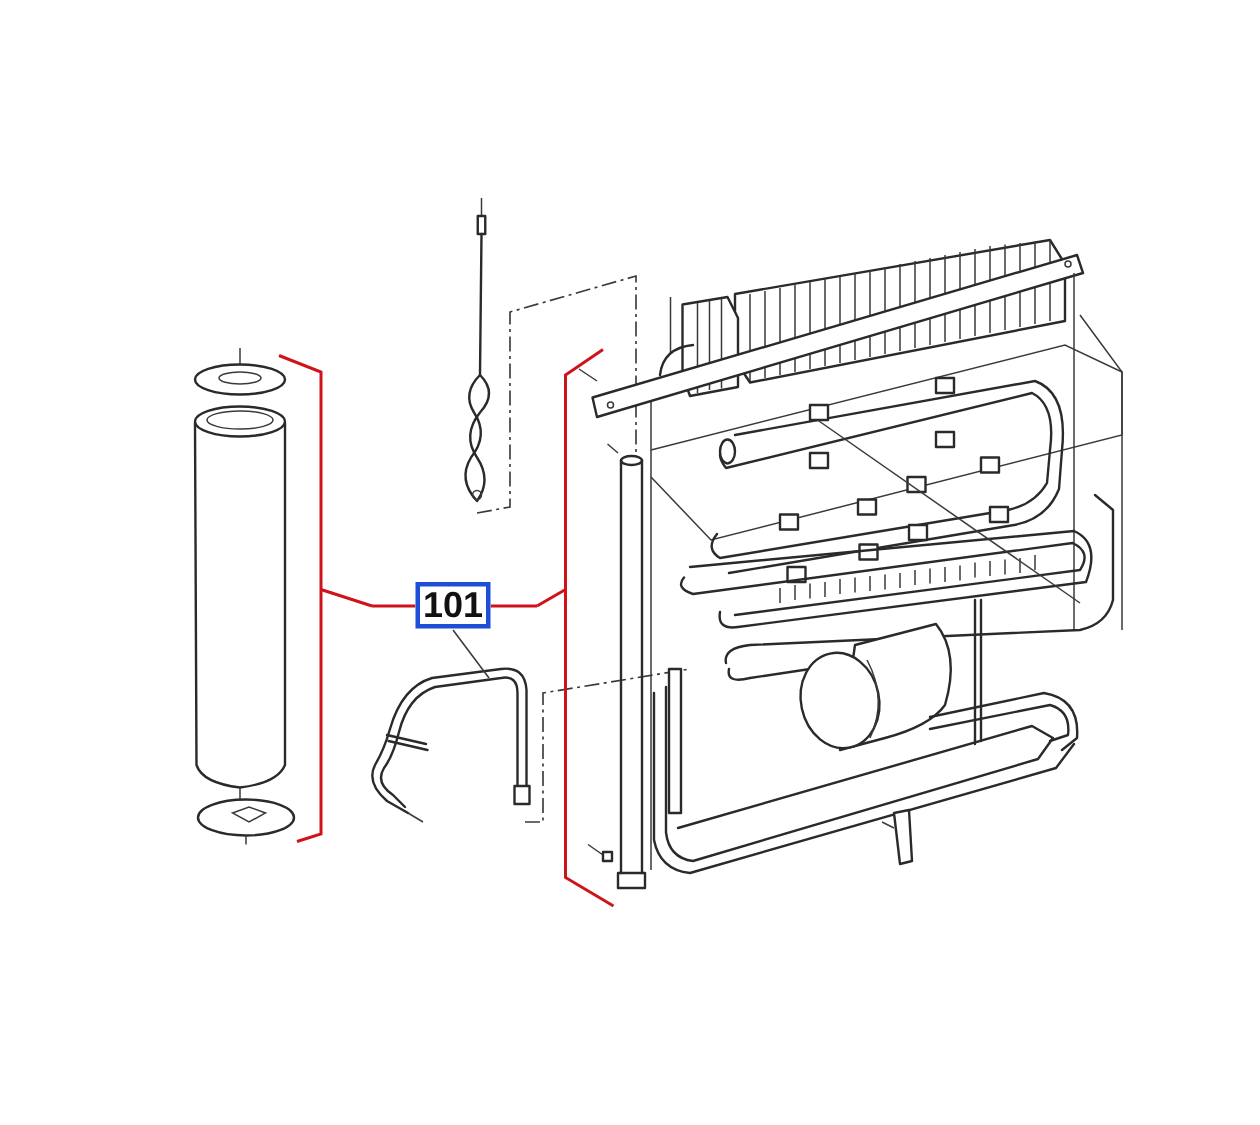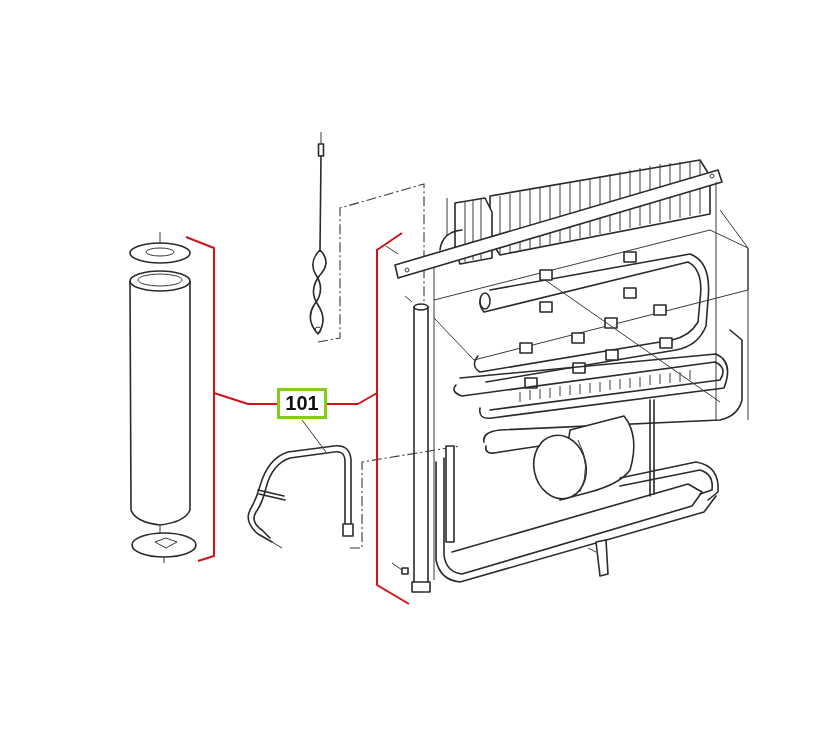--- a/index.html
+++ b/index.html
@@ -6,23 +6,23 @@
   body { width: 840px; height: 750px; position: relative; overflow: hidden;
          font-family: "Liberation Sans", sans-serif; }
   #diagram { position: absolute; left: 0; top: 0; width: 840px; height: 750px; }
   .ink { fill: none; stroke: #2a2a2a; stroke-width: 1.6; stroke-linejoin: round; stroke-linecap: round; }
   .ink-thin { fill: none; stroke: #3a3a3a; stroke-width: 1; }
   .ink-fill { fill: #ffffff; stroke: #2a2a2a; stroke-width: 1.6; stroke-linejoin: round; }
   .dash { fill: none; stroke: #3a3a3a; stroke-width: 1.1; stroke-dasharray: 10 3 2 3; }
   .red { fill: none; stroke: #d0131a; stroke-width: 2; }
   .callout-box {
     position: absolute; left: 277px; top: 388px; width: 50px; height: 31px;
-    border: 3px solid #84cc16; box-sizing: border-box; background: #fff;
+    border: 3px solid #1d4ed8; box-sizing: border-box; background: #fff;
     display: flex; align-items: center; justify-content: center;
-    font-family: "Liberation Sans", sans-serif; font-weight: bold; font-size: 20px; color: #111;
+    font-family: "Liberation Sans", sans-serif; font-weight: bold; font-size: 24px; color: #111;
   }
 </style>
 </head>
 <body>
 
 <svg id="diagram" viewBox="0 0 840 750" xmlns="http://www.w3.org/2000/svg">
 
   <g>
 
     <line class="ink-thin" x1="160" y1="232" x2="160" y2="246"></line>

